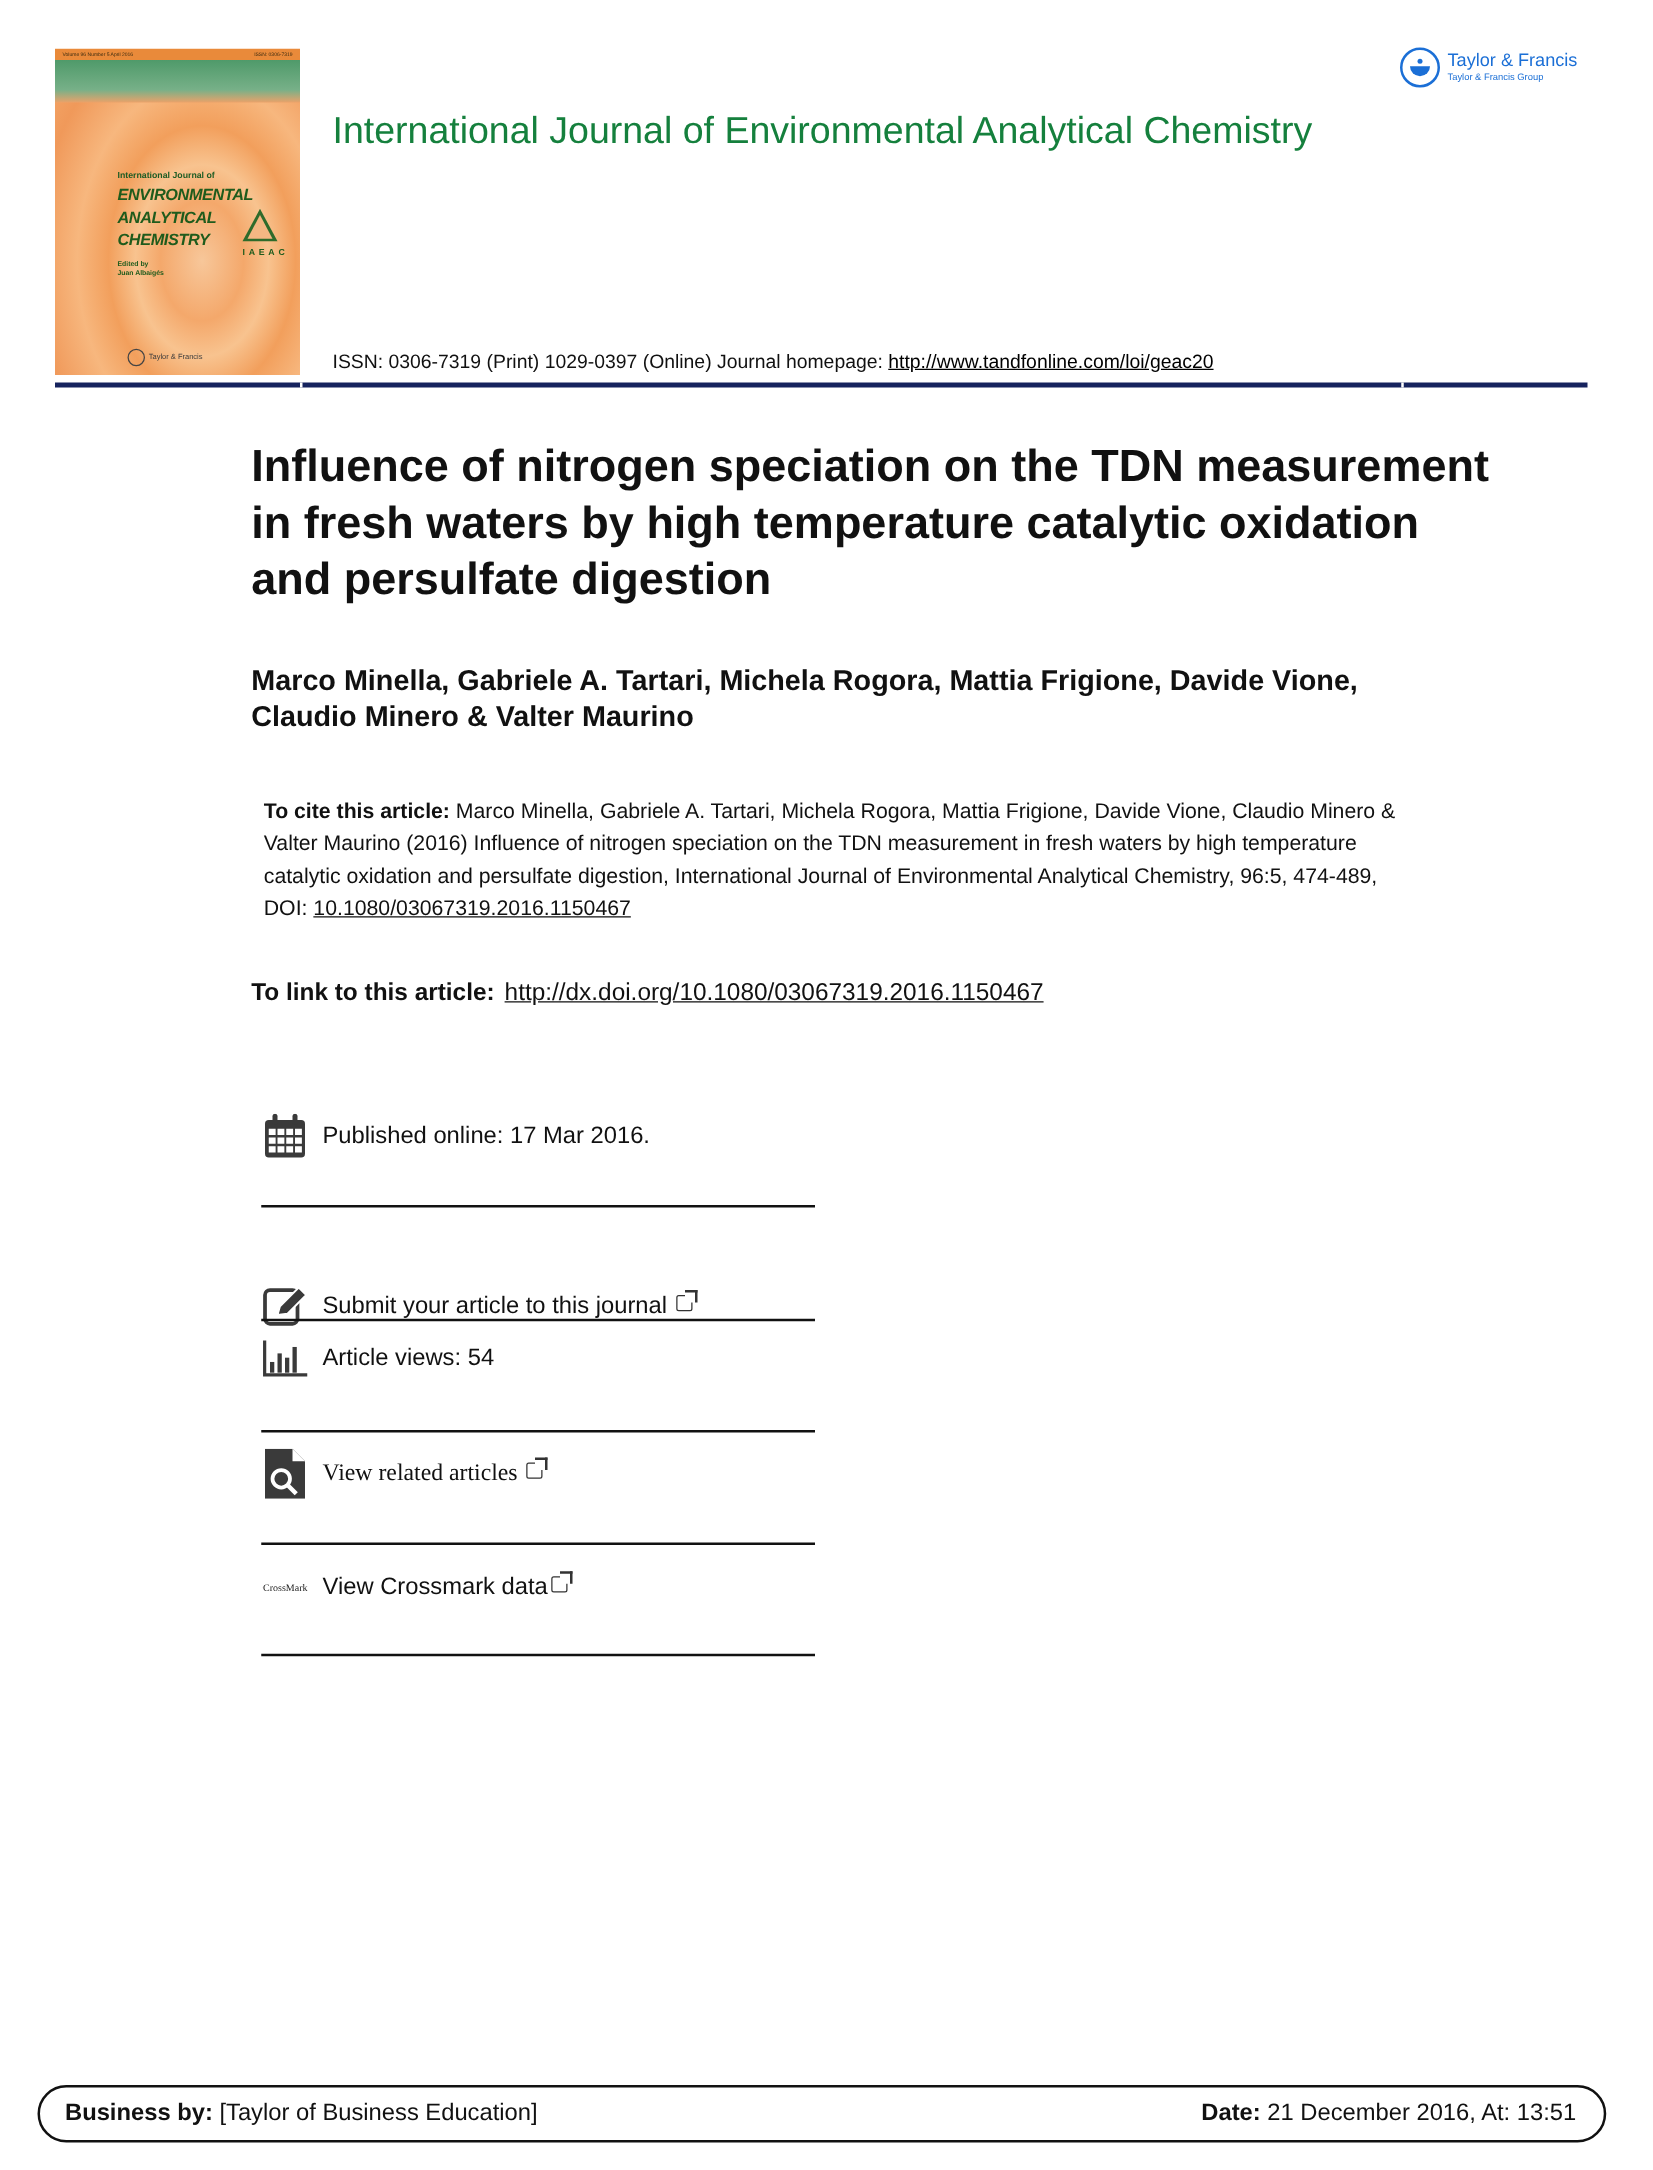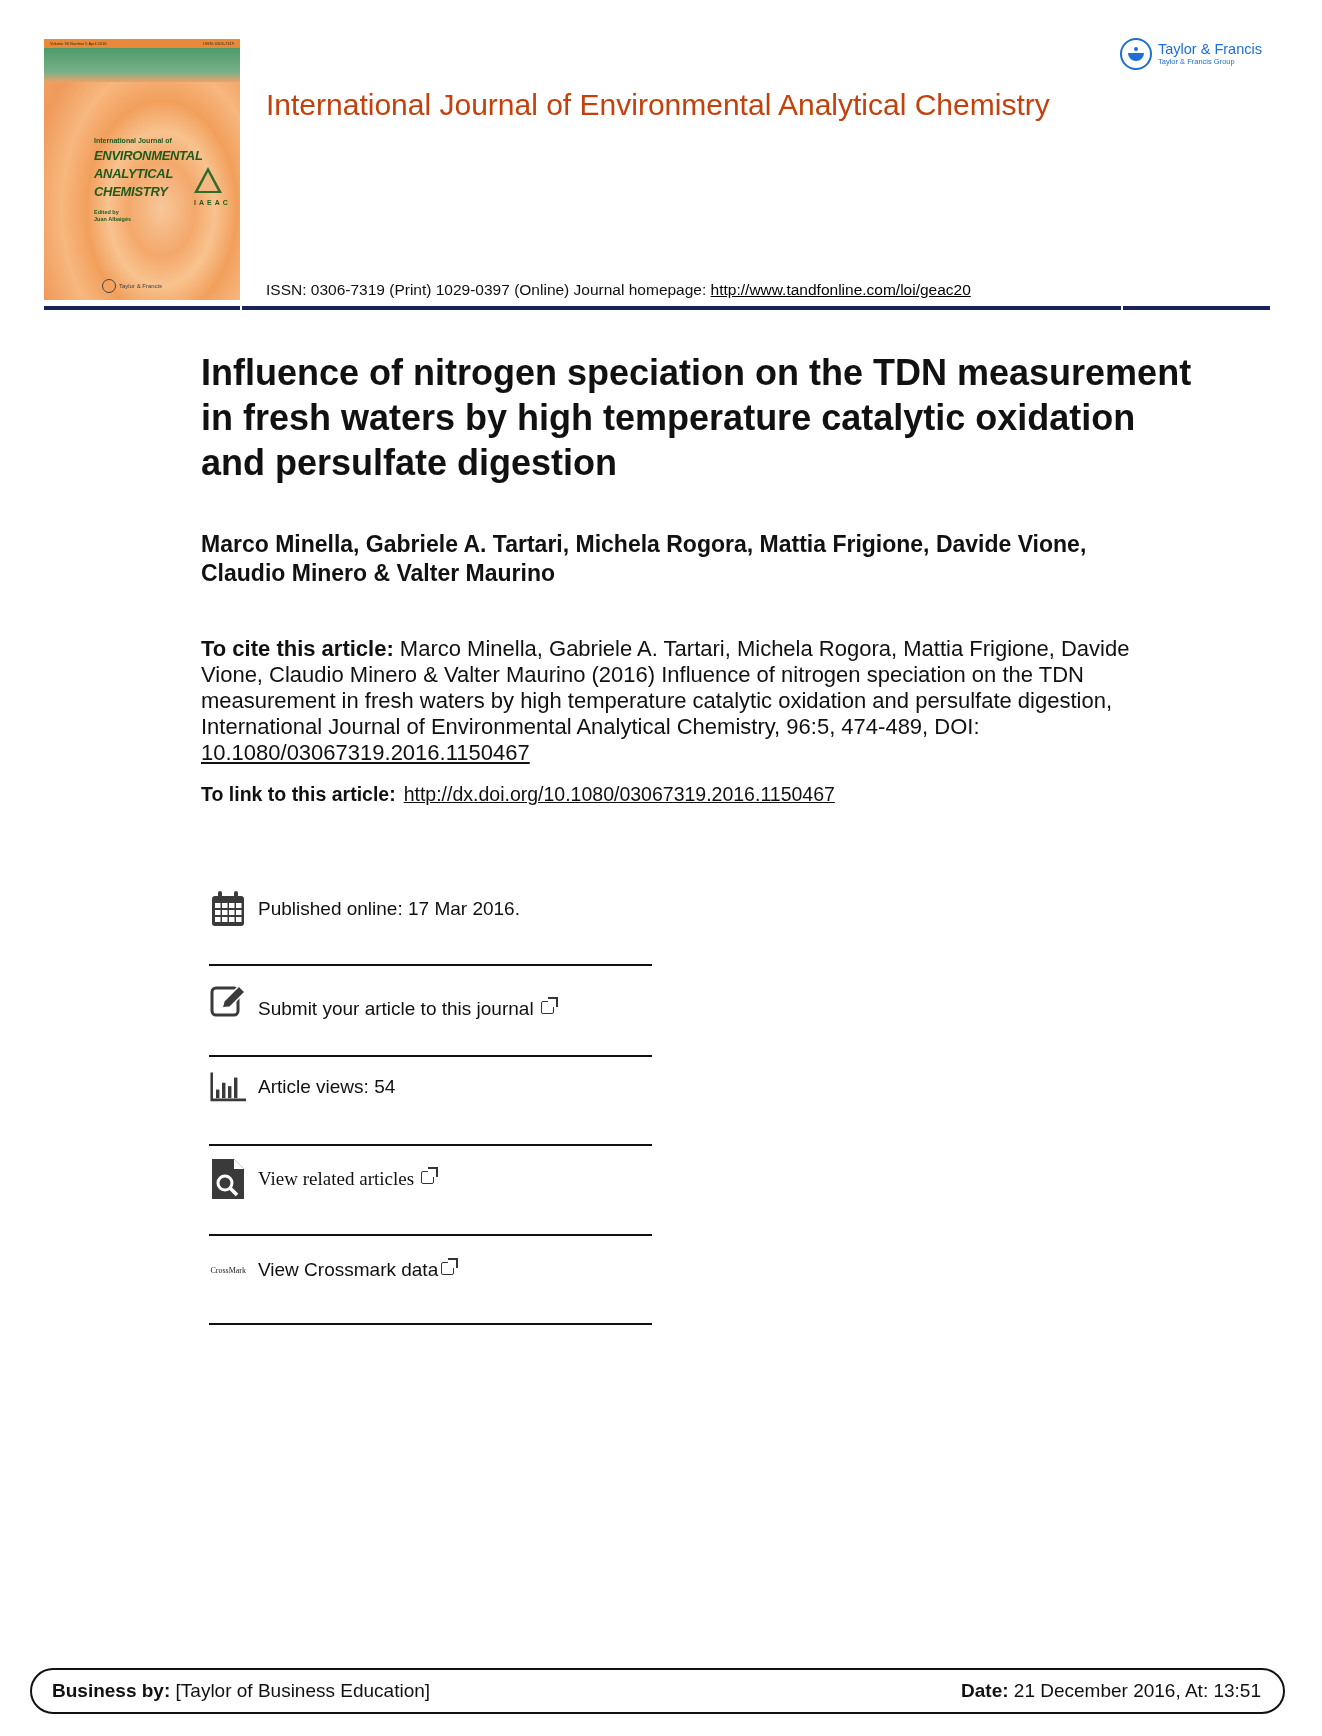--- a/index.html
+++ b/index.html
@@ -15,36 +15,36 @@
     background:linear-gradient(#4f9a6a,#77b088 70%,#e9a26a);}
   .cover-intl{position:absolute;left:50px;top:98px;font-size:7px;font-weight:bold;color:#1d5c24;}
   .cover-title{position:absolute;left:50px;top:108px;font-size:13px;line-height:18px;font-weight:bold;font-style:italic;color:#1f5b1c;letter-spacing:-0.3px;}
   .cover-tri{position:absolute;left:150px;top:128px;width:0;height:0;border-left:14px solid transparent;border-right:14px solid transparent;border-bottom:26px solid #2f6b2b;}
   .cover-tri:after{content:"";position:absolute;left:-10px;top:5px;border-left:10px solid transparent;border-right:10px solid transparent;border-bottom:19px solid #f5b783;}
   .cover-iaeac{position:absolute;left:150px;top:160px;font-size:7px;font-weight:bold;color:#1f5b1c;letter-spacing:3px;}
   .cover-ed{position:absolute;left:50px;top:170px;font-size:5.5px;font-weight:bold;color:#1f5b1c;line-height:7px;}
   .cover-tf{position:absolute;left:58px;top:240px;font-size:6px;color:#3d3d3d;display:flex;align-items:center;gap:3px;}
   .cover-tf .c{width:12px;height:12px;border:1px solid #444;border-radius:50%;}
   
-  .journal-title{left:266px;top:86px;font-size:30px;line-height:37px;color:#c2410c;width:800px;}
+  .journal-title{left:266px;top:86px;font-size:30px;line-height:37px;color:#15803d;width:800px;}
   .issn{left:266px;top:281px;font-size:15.5px;color:#111;}
   .issn a{color:#000000;text-decoration:underline;}
   .tf-logo{left:1120px;top:38px;display:flex;align-items:center;gap:6px;}
   .tf-circle{width:32px;height:32px;border:2.5px solid #1b6fd6;border-radius:50%;position:relative;box-sizing:border-box;}
   .tf-bowl{position:absolute;left:6px;top:13px;width:16px;height:8px;background:#1b6fd6;border-radius:0 0 8px 8px;}
   .tf-dot{position:absolute;left:12px;top:7px;width:4px;height:4px;background:#1b6fd6;border-radius:50%;}
   .tf-text1{font-size:14.5px;color:#1b6fd6;line-height:15px;}
   .tf-text2{font-size:7.5px;color:#1b6fd6;line-height:9px;}
   .rule{left:44px;top:306px;width:1226px;height:4px;background:#16235e;}
   .rule-gap1{left:240px;top:306px;width:2px;height:4px;background:#fff;}
   .rule-gap2{left:1121px;top:306px;width:2px;height:4px;background:#fff;}
   
   .article-title{left:201px;top:350px;font-size:36px;line-height:45px;font-weight:bold;color:#111;width:1000px;}
   .authors{left:201px;top:530px;font-size:23px;line-height:29px;font-weight:bold;color:#111;width:950px;}
-  .cite{left:201px;top:636px;font-size:22px;line-height:26px;width:930px;color:#111;}
+  .cite{left:211px;top:636px;font-size:17px;line-height:26px;width:930px;color:#111;}
   .cite b{font-weight:bold;}
   .cite a{color:#111;text-decoration:underline;}
   .link{left:201px;top:783px;font-size:19.5px;color:#111;}
   .link b{font-weight:bold;}
   .link a{color:#111;text-decoration:underline;margin-left:8px;}
   
   .info-row{position:absolute;left:210px;width:442px;display:flex;align-items:center;gap:12px;font-size:19px;color:#111;}
   .icon{width:36px;height:38px;display:flex;align-items:center;justify-content:center;flex:0 0 36px;}
   .divider{position:absolute;left:209px;width:443px;height:2px;background:#111;}
   .ext{display:inline-block;width:13px;height:13px;border:1.6px solid #333;border-radius:2px;position:relative;margin-left:7px;vertical-align:1px;box-sizing:border-box;}
@@ -133,21 +133,21 @@
           <rect x="11" y="26" width="5.5" height="5"></rect>
           <rect x="18" y="26" width="5.5" height="5"></rect>
           <rect x="25" y="26" width="5.5" height="5"></rect>
         </g>
       </svg>
   </span>
   <span>Published online: 17 Mar 2016.</span>
 </div>
 <div class="divider" style="top:964px;"></div>
 
-<div class="info-row" style="top:982px;align-items:flex-end;">
+<div class="info-row" style="top:1026px;">
   <span class="icon">
     <svg width="36" height="34" viewBox="0 0 36 34">
         <rect x="2" y="4" width="26" height="27" rx="4" fill="none" stroke="#3a3a3a" stroke-width="3"></rect>
         <path d="M12 24 L14 17 L29 2 L35 8 L20 23 Z" fill="#3a3a3a" stroke="#fff" stroke-width="1.5"></path>
       </svg>
   </span>
   <span><span>Submit your article to this journal</span><span class="ext"></span></span>
 </div>
 <div class="divider" style="top:1055px;"></div>
 

